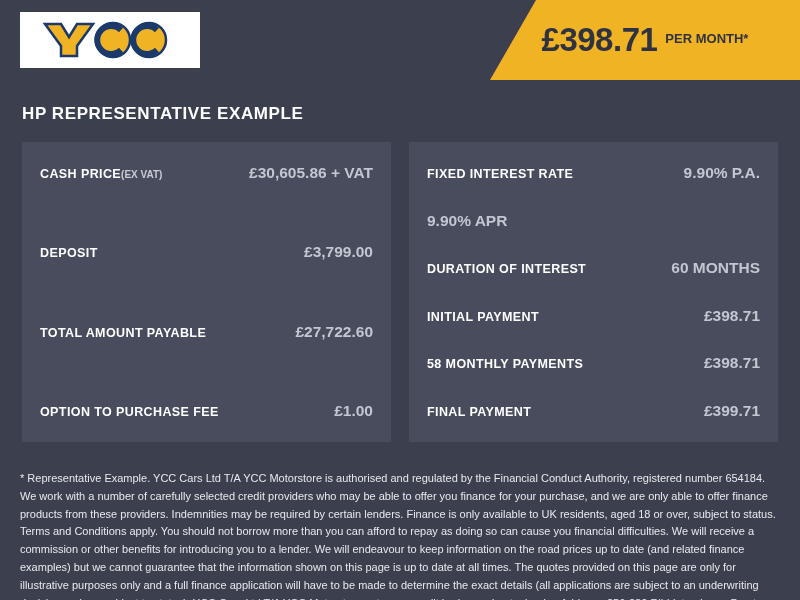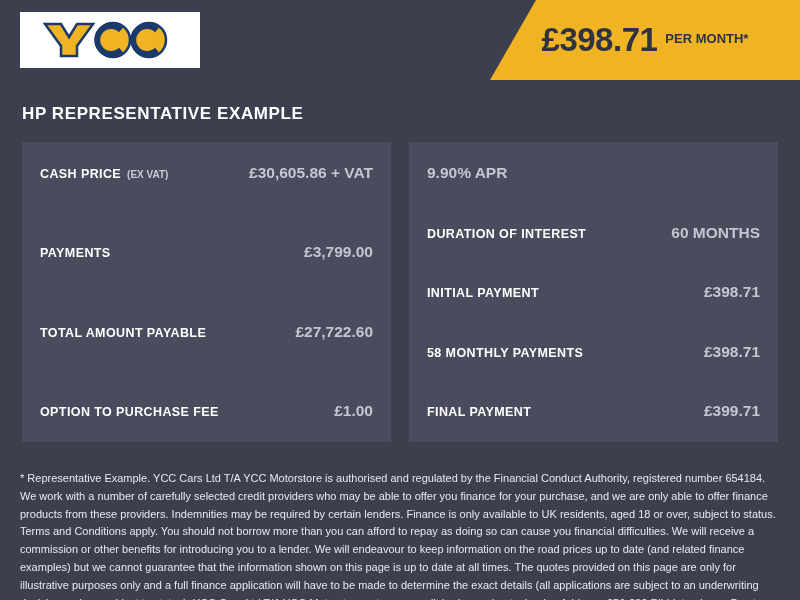--- a/index.html
+++ b/index.html
@@ -95,21 +95,21 @@
     color: #ffffff;
     font-size: 12.5px;
     font-weight: bold;
     letter-spacing: 0.4px;
     white-space: nowrap;
   }
   .row-sub {
     color: #c9ccd6;
     font-size: 10px;
     font-weight: bold;
-    margin-left: 6px;
+    margin-left: 0;
   }
   .row-value {
     color: #c3c7d2;
     font-size: 15.5px;
     font-weight: bold;
     white-space: nowrap;
   }
 
   
   .footer {
@@ -146,34 +146,38 @@
 
   <div class="section-title">HP REPRESENTATIVE EXAMPLE</div>
 
   <div class="panels">
     <div class="panel left">
       <div class="row">
         <div><span class="row-label">CASH PRICE</span><span class="row-sub">(EX VAT)</span></div>
         <div class="row-value">£30,605.86 + VAT</div>
       </div>
       <div class="row">
-        <div><span class="row-label">PAYMENTS</span></div>
+        <div><span class="row-label">DEPOSIT</span></div>
         <div class="row-value">£3,799.00</div>
       </div>
       <div class="row">
         <div><span class="row-label">TOTAL AMOUNT PAYABLE</span></div>
         <div class="row-value">£27,722.60</div>
       </div>
       <div class="row">
         <div><span class="row-label">OPTION TO PURCHASE FEE</span></div>
         <div class="row-value">£1.00</div>
       </div>
     </div>
 
     <div class="panel right">
+      <div class="row">
+        <div><span class="row-label">FIXED INTEREST RATE</span></div>
+        <div class="row-value">9.90% P.A.</div>
+      </div>
       <div class="row">
         <div class="row-value">9.90% APR</div>
       </div>
       <div class="row">
         <div><span class="row-label">DURATION OF INTEREST</span></div>
         <div class="row-value">60 MONTHS</div>
       </div>
       <div class="row">
         <div><span class="row-label">INITIAL PAYMENT</span></div>
         <div class="row-value">£398.71</div>

